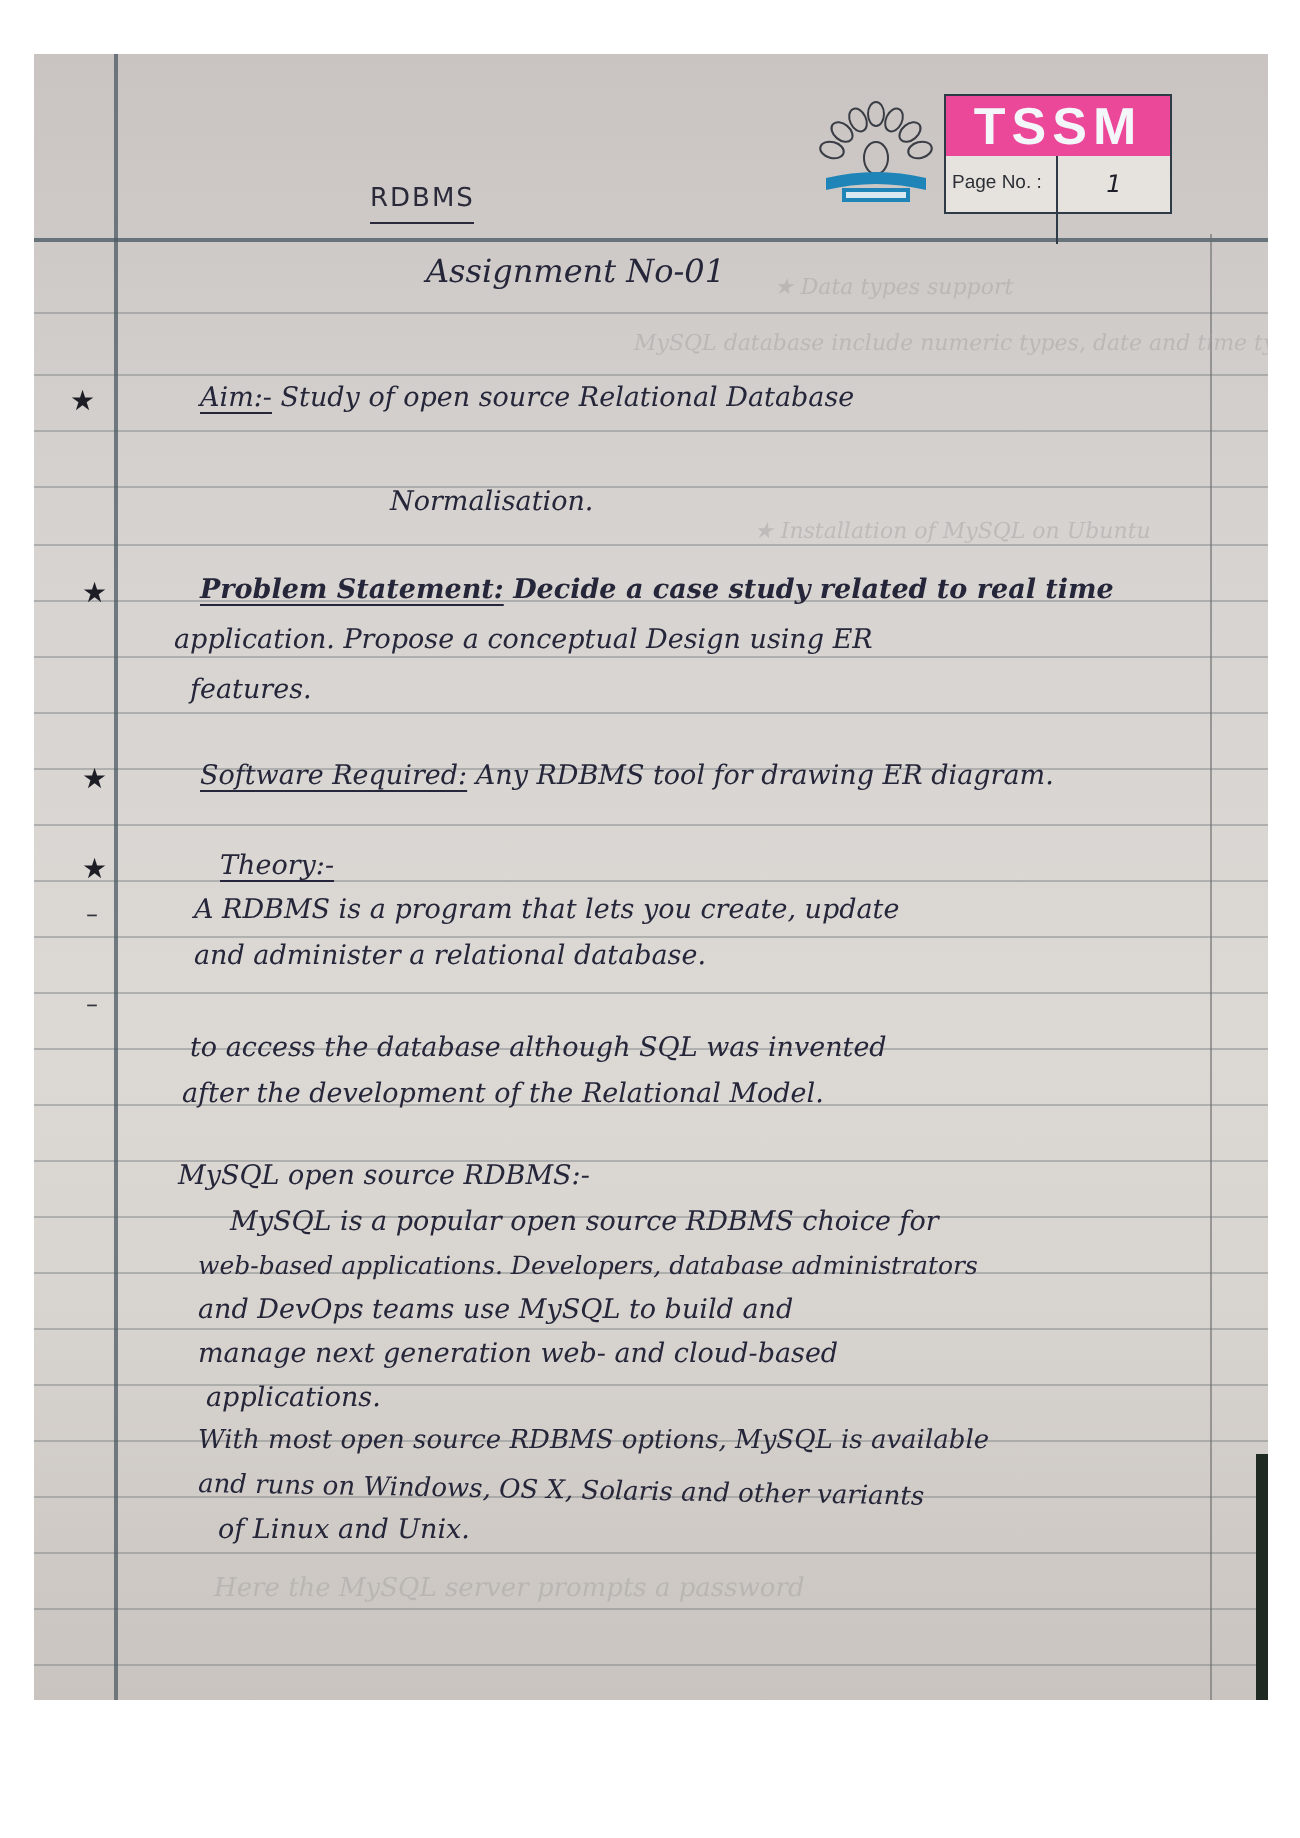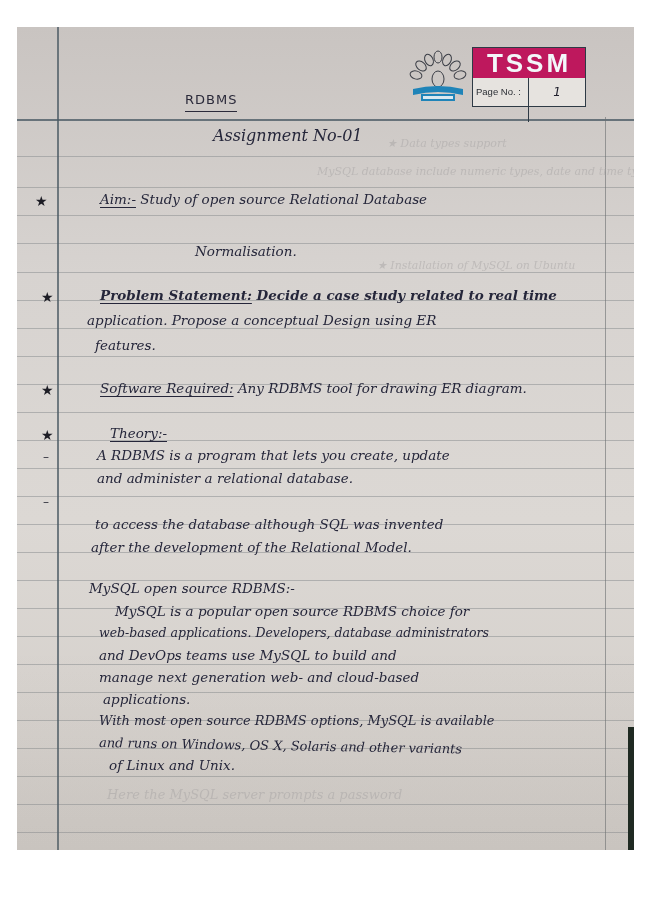--- a/index.html
+++ b/index.html
@@ -13,21 +13,21 @@
     .margin-line { position: absolute; left: 40px; top: 0; width: 2px; height: 100%; background: #4b5a63; opacity: .75; }
     .right-line { position: absolute; right: 28px; top: 90px; width: 1px; height: 733px; background: #6b6e70; opacity: .6; }
     .rule { position: absolute; left: 0; width: 100%; height: 1px; background: #8c8f92; opacity: .55; }
     .top-rule { position: absolute; left: 0; top: 92px; width: 100%; height: 2px; background: #4d5c66; opacity: .8; }
     .header-subject {
       position: absolute; left: 168px; top: 65px; font-size: 13px; letter-spacing: 1px; color: #2b2a3a;
       font-family: "DejaVu Sans", sans-serif; border-bottom: 1px solid #2b2a3a; padding-bottom: 4px;
     }
     .logo { position: absolute; left: 390px; top: 22px; width: 62px; height: 62px; }
     .brand-box { position: absolute; left: 455px; top: 20px; width: 112px; height: 58px; border: 1px solid #2e3a45; background: #e6e3df; }
-    .brand-top { height: 30px; background: #be185d; color: #f3f7fa; font-family: "Liberation Sans", sans-serif; font-weight: bold; font-size: 26px; letter-spacing: 3px; text-align: center; line-height: 30px; }
+    .brand-top { height: 30px; background: #ec4899; color: #f3f7fa; font-family: "Liberation Sans", sans-serif; font-weight: bold; font-size: 26px; letter-spacing: 3px; text-align: center; line-height: 30px; }
     .brand-bottom { display: flex; height: 44px; }
     .page-label { width: 56px; border-right: 1px solid #2e3a45; font-family: "Liberation Sans", sans-serif; font-size: 9.5px; color: #2b2f35; line-height: 28px; padding-left: 3px; box-sizing: border-box; }
     .page-value { flex: 1; font-family: "DejaVu Sans", sans-serif; font-size: 12px; color: #20202c; line-height: 28px; text-align: center; font-style: italic; }
     .hw { position: absolute; color: #25263a; font-family: "DejaVu Serif", serif; font-style: italic; white-space: nowrap; }
     .title { left: 196px; top: 99px; font-size: 16px; }
     .ghost { position: absolute; color: #a7a4a4; font-style: italic; font-size: 11px; font-family: "DejaVu Serif", serif; opacity: .5; white-space: nowrap; }
     .bullet { position: absolute; color: #1d1d25; font-size: 14px; font-family: "DejaVu Sans", sans-serif; }
     .dash { position: absolute; color: #33343e; font-size: 12px; font-family: "DejaVu Sans", sans-serif; }
     .label { text-decoration: underline; text-decoration-thickness: 1px; text-underline-offset: 3px; margin-left: 25px; }
     .line { font-size: 13.5px; }

